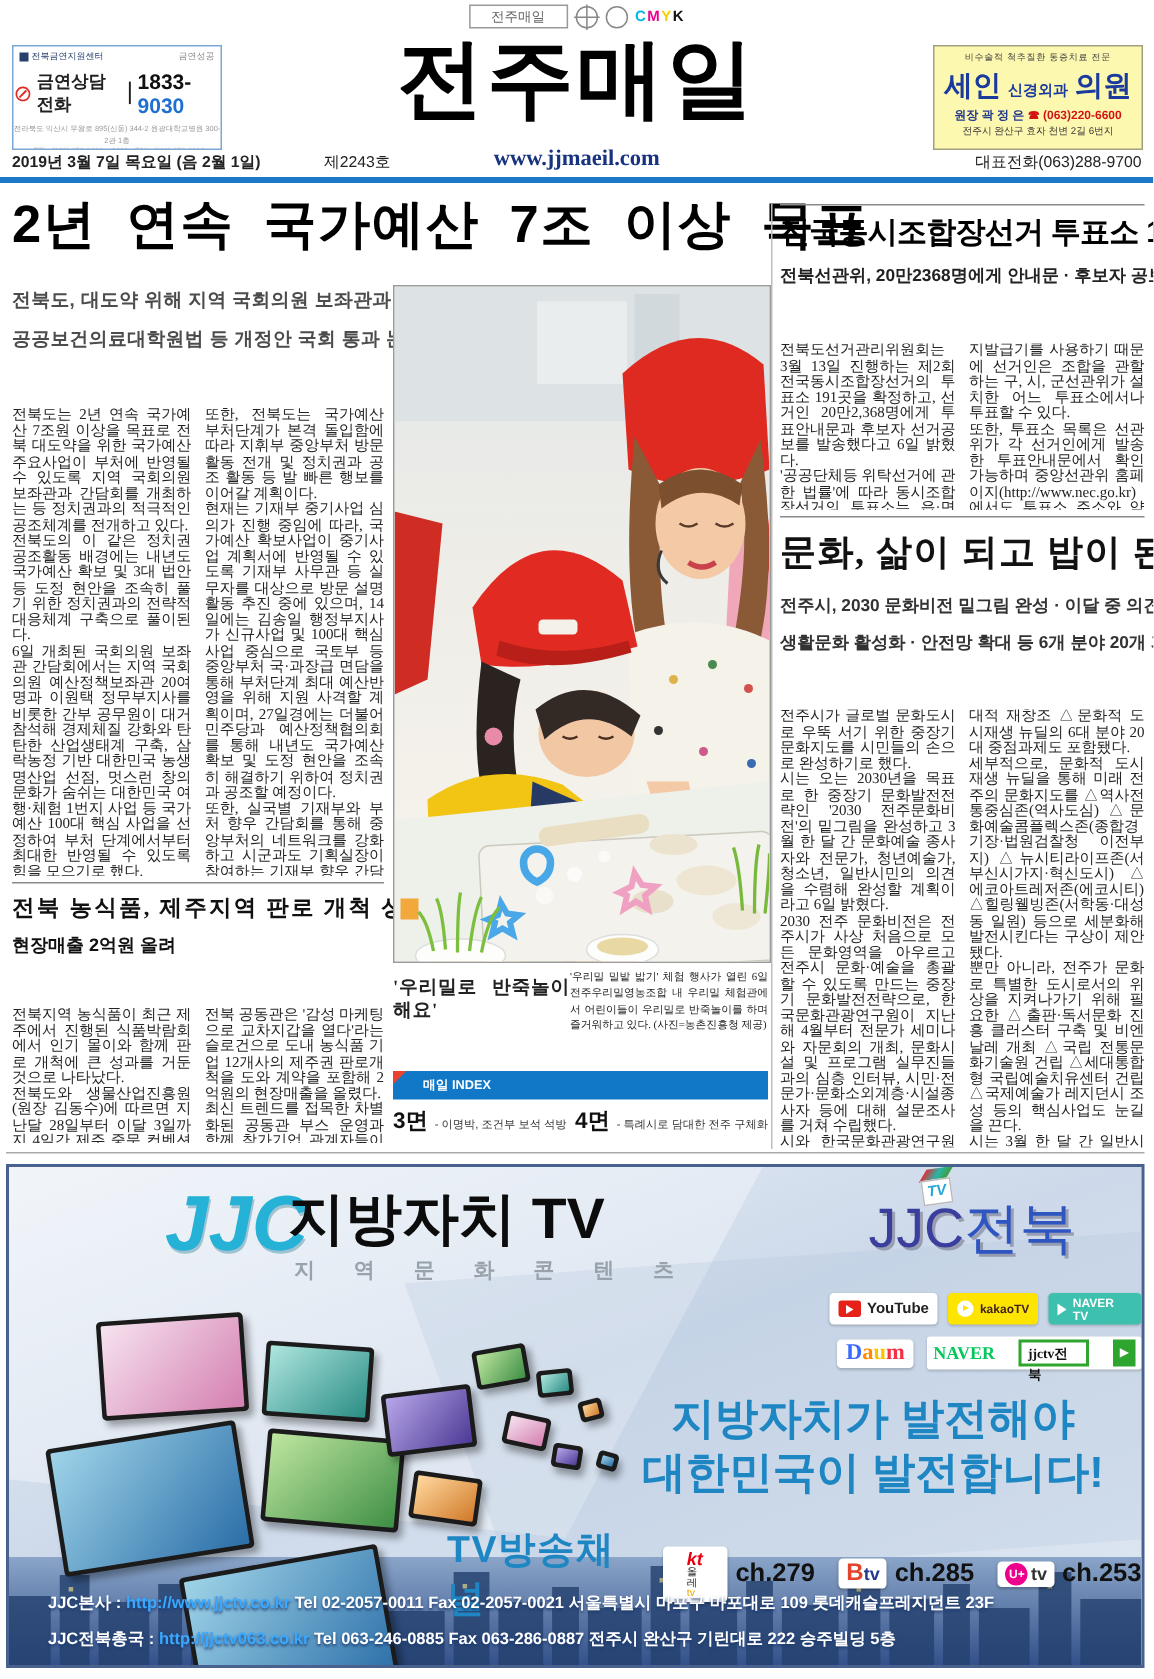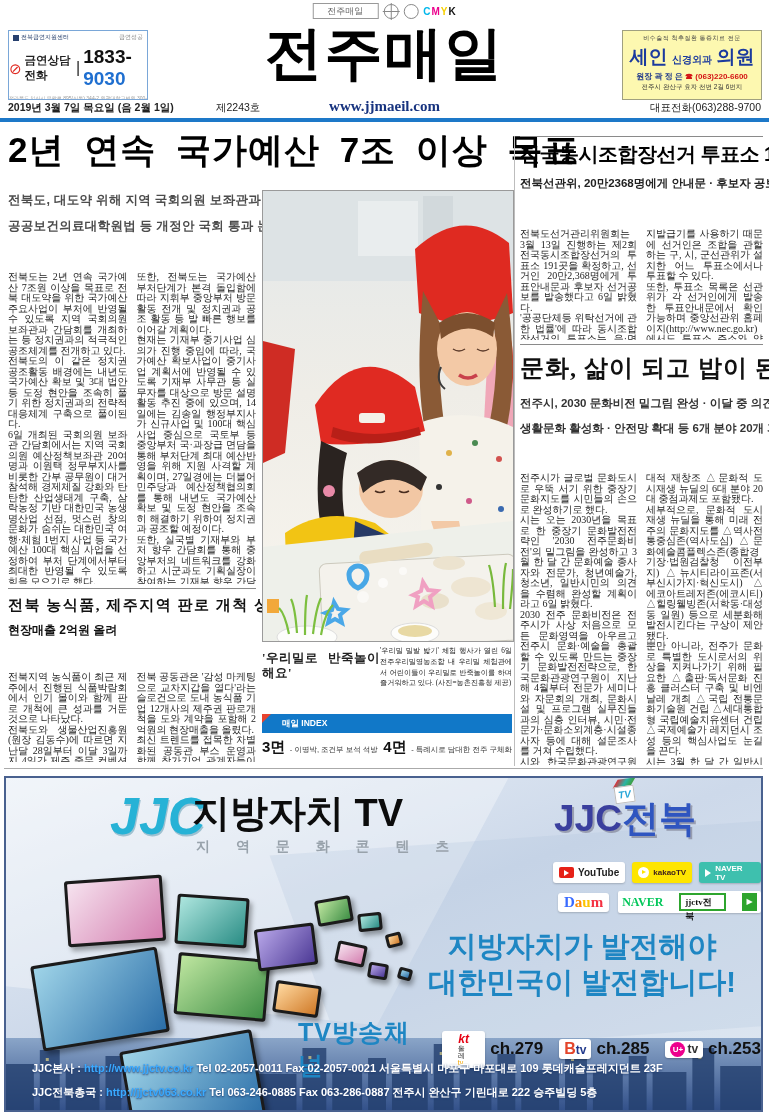--- a/index.html
+++ b/index.html
@@ -21,21 +21,21 @@
     font-family:"Liberation Sans",sans-serif;font-weight:900;font-size:58px;line-height:1;
     color:#000;letter-spacing:2px;white-space:nowrap;}
   .ad-smoke{position:absolute;left:8px;top:30px;width:138px;height:68px;border:1px solid #7aa7d8;
     background:#fff;font-family:"Liberation Sans",sans-serif;overflow:hidden;}
   .as-top{display:flex;justify-content:space-between;padding:2px 4px 0 4px;font-size:6px;color:#888;}
   .as-logo{display:flex;align-items:center;gap:2px;color:#27406e;}
   .as-sq{width:6px;height:6px;background:#27406e;display:inline-block;}
   .as-main{display:flex;align-items:center;justify-content:center;gap:3px;margin-top:4px;}
   .nosmoke{color:#e02a22;font-size:15px;line-height:1;}
   .as-title{font-weight:bold;font-size:11.5px;color:#222;}
-  .as-num{font-weight:bold;font-size:19px;color:#111;}
+  .as-num{font-weight:bold;font-size:14px;color:#111;}
   .as-num b{color:#1f6fd0;}
   .as-addr{margin-top:5px;text-align:center;font-size:5px;color:#999;line-height:1.5;}
   .ad-clinic{position:absolute;right:7px;top:30px;width:138px;height:68px;border:1px solid #a0a080;
     background:#fdf8b0;text-align:center;font-family:"Liberation Sans",sans-serif;overflow:hidden;}
   .ac-tag{font-size:6px;color:#444;margin-top:3px;letter-spacing:.5px;}
   .ac-name{margin-top:1px;color:#1b3a9e;white-space:nowrap;}
   .ac-name .big{font-weight:900;font-size:19px;}
   .ac-name .mid{font-weight:bold;font-size:10px;}
   .ac-dir{font-size:8px;color:#223a8c;margin-top:1px;font-weight:bold;}
   .ac-dir .tel{color:#d41414;}
@@ -103,21 +103,21 @@
     box-sizing:border-box;overflow:hidden;font-family:"Liberation Sans",sans-serif;
     background:linear-gradient(160deg,#eaf0f7 0%,#cdd9ea 45%,#dfe8f2 100%);}
   .ad-shape1{position:absolute;left:-80px;top:-40px;width:520px;height:260px;
     background:rgba(255,255,255,.35);transform:skew(-28deg,6deg);}
   .ad-shape2{position:absolute;left:300px;top:60px;width:500px;height:200px;
     background:rgba(175,195,220,.25);transform:skew(20deg,-4deg);}
   .jjc-brand{position:absolute;left:104px;top:12px;font-style:italic;font-weight:900;
     font-size:52px;line-height:1;color:#26b2d6;text-shadow:1px 2px 0 rgba(20,110,140,.35);}
   .jjc-title{position:absolute;left:186px;top:16px;font-weight:900;font-size:38px;line-height:1;color:#0c0c0c;}
   .jjc-sub{position:absolute;left:190px;top:60px;font-size:14px;color:#98a2ab;letter-spacing:11px;font-weight:bold;}
-  .jjc-right{position:absolute;left:548px;top:22px;font-weight:700;font-size:37px;line-height:1;
+  .jjc-right{position:absolute;left:573px;top:22px;font-weight:400;font-size:37px;line-height:1;
     color:#3a3f9e;text-shadow:2px 2px 0 rgba(110,110,130,.55);white-space:nowrap;}
   .jjc-right .reg{color:#2f55c0;}
   .cube{position:absolute;left:606px;top:0px;width:24px;height:24px;transform:rotate(-8deg);}
   .cube .front{position:absolute;left:2px;top:8px;width:18px;height:15px;background:#fff;
     border:1px solid #bbb;font-weight:900;font-style:italic;font-size:10px;color:#2aa7d8;
     text-align:center;line-height:15px;}
   .cube .top{position:absolute;left:4px;top:1px;width:18px;height:8px;
     background:linear-gradient(90deg,#d8323a 0%,#2ab5a5 55%,#3e9e3e 100%);transform:skewX(-38deg);}
   .plat1{position:absolute;left:547px;top:84px;display:flex;gap:7px;}
   .badge{height:21px;border-radius:3px;display:flex;align-items:center;padding:0 6px;gap:4px;
@@ -141,21 +141,21 @@
   .nv-word{color:#03c75a;font-weight:900;font-size:12px;}
   .nv-input{border:2px solid #2ea52e;height:14px;line-height:14px;padding:0 4px;font-weight:bold;
     font-size:9px;color:#111;background:#fff;}
   .nv-btn{width:15px;height:18px;background:#2ea52e;color:#fff;font-size:8px;text-align:center;line-height:18px;}
   .slogan{position:absolute;left:398px;top:150px;width:356px;text-align:center;font-weight:900;
     font-size:29px;line-height:1.25;color:#1e86c3;}
   .chrow{position:absolute;left:292px;top:238px;display:flex;align-items:center;gap:16px;z-index:5;}
   .ch-label{font-weight:900;font-size:25px;color:#1e86c3;letter-spacing:1px;}
   .ch{display:flex;align-items:center;gap:5px;}
   .ch .num{font-weight:900;font-size:17px;color:#111;}
-  .ktlogo{display:flex;flex-direction:column;align-items:center;line-height:1;background:#fff;
+  .ktlogo{display:flex;flex-direction:column;line-height:1;background:#fff;
     border-radius:3px;padding:2px 16px;box-shadow:0 1px 2px rgba(0,0,0,.25);}
   .ktlogo b{color:#e60012;font-style:italic;font-size:12px;}
   .ktlogo i{font-style:normal;font-size:7px;color:#222;}
   .ktlogo i em{font-style:normal;color:#f6a800;}
   .btlogo{background:#fff;border-radius:3px;padding:1px 5px;box-shadow:0 1px 2px rgba(0,0,0,.25);}
   .btlogo b{color:#e4452a;font-size:16px;font-weight:900;}
   .btlogo i{font-style:normal;color:#223a8c;font-weight:bold;font-size:12px;}
   .uplogo{background:#fff;border-radius:3px;padding:1px 5px;box-shadow:0 1px 2px rgba(0,0,0,.25);display:flex;align-items:center;gap:2px;}
   .up-c{width:15px;height:15px;border-radius:50%;background:#ed008c;color:#fff;font-weight:900;
     font-size:8px;text-align:center;line-height:15px;}

